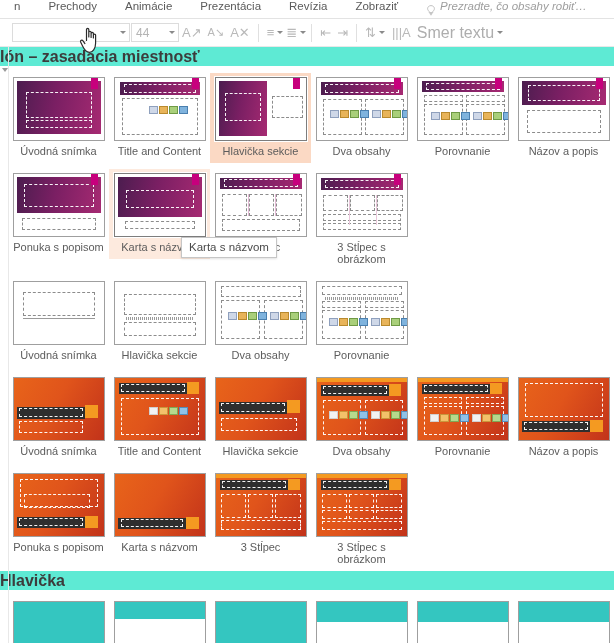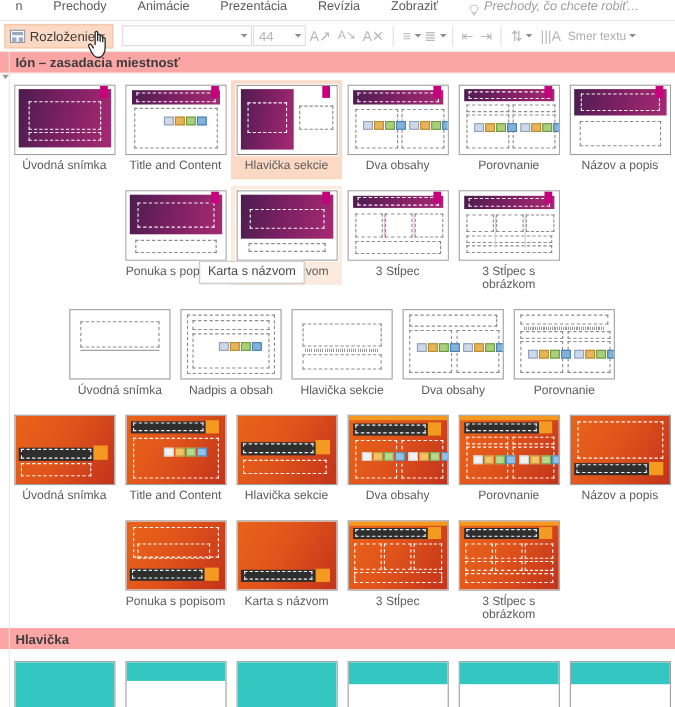--- a/index.html
+++ b/index.html
@@ -135,50 +135,48 @@
     display: inline-flex;
     align-items: center;
     line-height: 1;
   }
   .tb-icon.sm { font-size: 11px; }
   #text-dir {
     display: flex; align-items: center; gap: 3px;
     margin-left: 4px;
   }
   #text-dir-label {
-    font-size: 11px;
+    font-size: 16px;
     color: #aeaeae;
   }
 
   
   #gallery {
     position: absolute;
     top: 46px; left: 0;
     width: 614px; height: 597px;
     background: #ffffff;
     border-top: 1px solid #e8e8e8;
     overflow: hidden;
   }
   .group-header {
     height: 20px;
-    background: #fca5a5;
-    display: flex;
-    align-items: center;
-    padding-left: 14px;
-    font-size: 12px;
+    background: #5eead4;
+    display: flex;
+    align-items: center;
+    font-size: 16px;
     font-weight: bold;
     color: #3c3c3c;
     border-bottom: 1px solid #ffffff;
   }
   .row {
     display: flex;
     align-items: flex-start;
     padding: 6px 0 0 8px;
     position: relative;
-    justify-content: center;
   }
   .cell {
     width: 101px;
     display: flex;
     flex-direction: column;
     align-items: center;
     padding: 4px 2px 6px 2px;
   }
   .cell.selected { background: #fbd9c4; }
   .cell.hovered  { background: #fdeade; }
@@ -327,31 +325,26 @@
   <span class="ribbon-tab">Prezentácia</span>
   <span class="ribbon-tab">Revízia</span>
   <span class="ribbon-tab">Zobraziť</span>
   <span id="tellme">
     <span class="bulb">
       <svg width="10" height="11" viewBox="0 0 10 11">
         <path d="M5 0.6 C2.9 0.6 1.6 2.1 1.6 3.7 C1.6 5.0 2.6 5.8 3.2 6.6 L3.2 7.6 L6.8 7.6 L6.8 6.6 C7.4 5.8 8.4 5.0 8.4 3.7 C8.4 2.1 7.1 0.6 5 0.6 Z" fill="none" stroke="#b9b9b9" stroke-width="0.9"></path>
         <path d="M3.6 8.6 L6.4 8.6 M4.1 9.7 L5.9 9.7" stroke="#b9b9b9" stroke-width="0.9" fill="none"></path>
       </svg>
     </span>
-    <span id="tellme-text">Prechody, čo chcete robiť…</span>
+    <span id="tellme-text">Prezradte, čo obsahy robiť…</span>
   </span>
 </div>
 
 <div id="toolbar">
 
-  <div id="layout-button">
-    <span id="layout-icon"></span>
-    <span id="layout-label">Rozloženie</span>
-    <span class="caret-sm"></span>
-  </div>
 
   <div id="font-name-box">
     <span class="caret-sm"></span>
   </div>
 
   <div id="font-size-box">
     <span id="font-size-value">44</span>
     <span class="caret-sm"></span>
   </div>
 
@@ -540,34 +533,20 @@
         </div>
       </div>
       <div class="row">
         <div class="cell">
           <div class="thumb">
             <span class="ph" style="left:9px;top:10px;right:9px;height:24px"></span>
             <span class="off-line" style="left:9px;top:36px;right:9px"></span>
             <span class="ph" style="left:14px;top:38px;right:14px;height:16px;border:none"></span>
           </div>
           <div class="label">Úvodná snímka</div>
-        </div>
-        <div class="cell">
-          <div class="thumb">
-            <span class="ph" style="left:5px;top:4px;right:5px;bottom:4px"></span>
-            <span class="ph" style="left:10px;top:9px;right:10px;height:9px"></span>
-            <span class="ph" style="left:10px;top:21px;right:10px;bottom:9px"></span>
-            <span class="content-icons " style="left:34px;top:29px">
-              <span class="ci"></span>
-              <span class="ci b"></span>
-              <span class="ci c"></span>
-              <span class="ci d"></span>
-            </span>
-          </div>
-          <div class="label">Nadpis a obsah</div>
         </div>
         <div class="cell">
           <div class="thumb">
             <span class="ph" style="left:9px;top:12px;right:9px;height:21px"></span>
             <span class="squig" style="left:11px;top:35px;right:11px"></span>
             <span class="ph" style="left:9px;top:40px;right:9px;height:14px"></span>
           </div>
           <div class="label">Hlavička sekcie</div>
         </div>
         <div class="cell">

